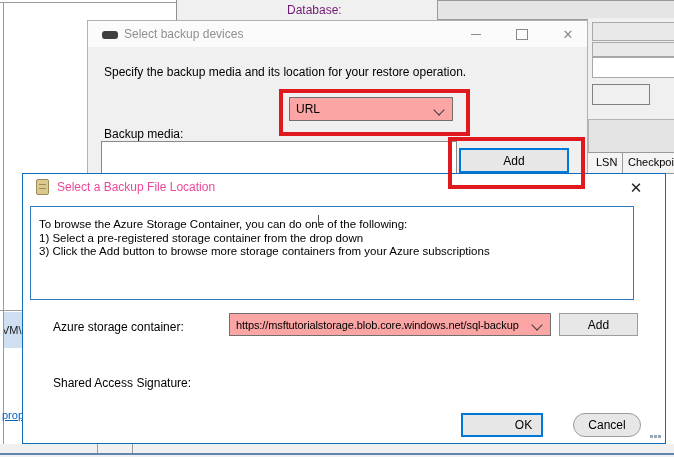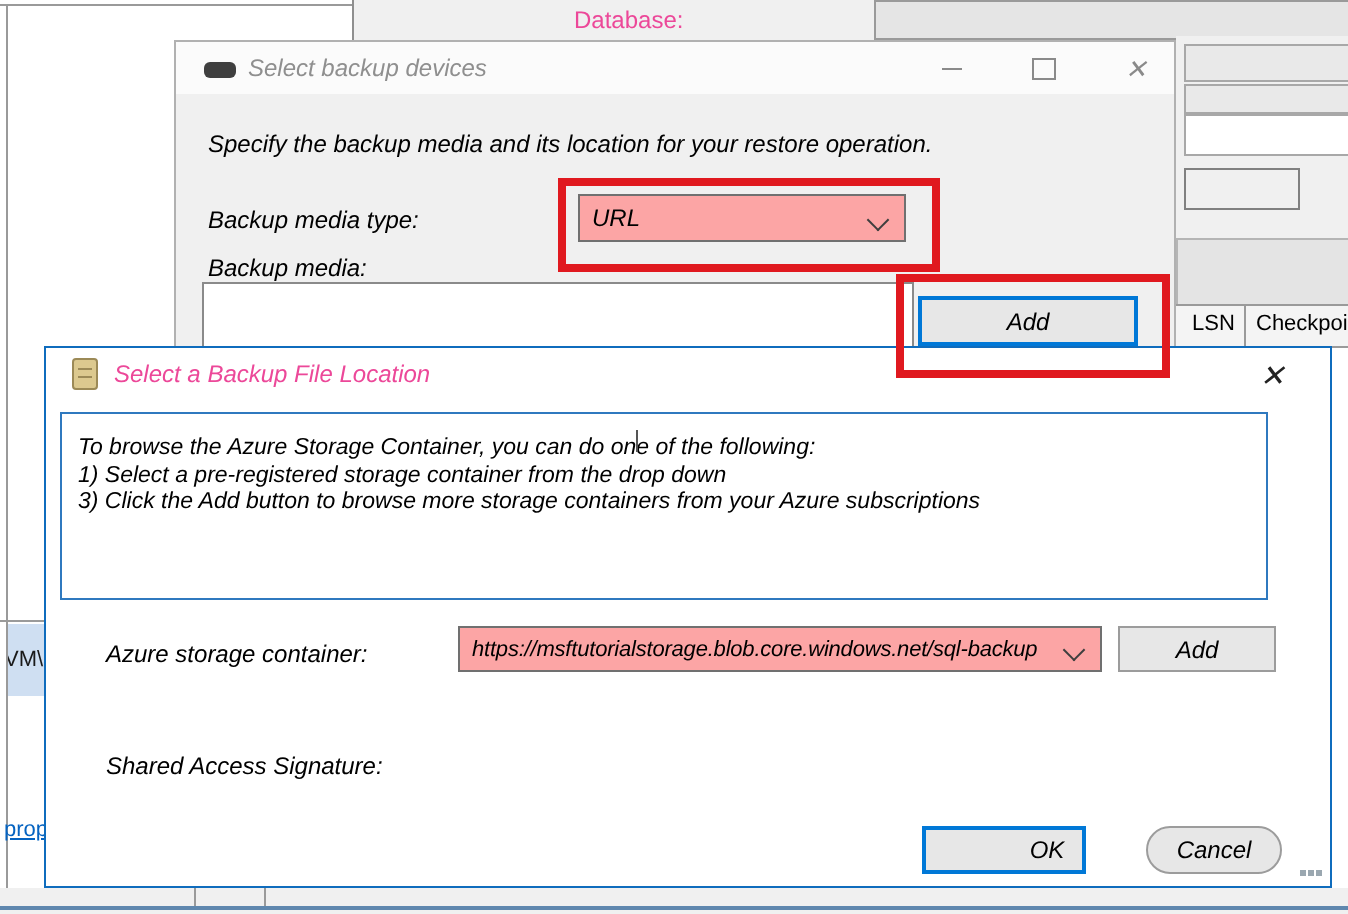--- a/index.html
+++ b/index.html
@@ -2,35 +2,35 @@
 <html><head>
 <meta charset="utf-8">
 <style>
   html,body{margin:0;padding:0;background:#fff;}
   #canvas{position:relative;width:674px;height:457px;overflow:hidden;background:#ffffff;
           font-family:"Liberation Sans",sans-serif;font-size:12px;color:#000;}
   .abs{position:absolute;}
   .hairline{background:#9a9a9a;}
   
   .mid-panel{left:176px;top:0;width:261px;height:20px;background:#f0f0f0;border-left:1px solid #8f8f8f;}
-  .db-label{left:287px;top:3px;color:#ec4899;}
+  .db-label{left:287px;top:3px;color:#701a75;}
   .db-dropdown{left:437px;top:0;width:237px;height:18px;background:#e5e5e5;border:1px solid #9a9a9a;}
   .right-panel{left:588px;top:18px;width:86px;height:155px;background:#f0f0f0;}
   .rp-box{position:absolute;border:1px solid #a8a8a8;background:#e9e9e9;}
   .rp-header{position:absolute;left:0;top:134px;width:90px;height:20px;background:#f4f4f4;
              border-top:1px solid #9a9a9a;border-bottom:1px solid #9a9a9a;}
   .rp-header span{position:absolute;top:3px;font-size:11px;}
   .sel-band{left:4px;top:312px;width:18px;height:36px;background:#cfdff2;overflow:hidden;}
   .sel-text{position:absolute;left:-2px;top:12px;font-size:11px;color:#1a1a1a;white-space:nowrap;}
   .left-link{left:2px;top:409px;font-size:11px;color:#0563c1;text-decoration:underline;white-space:nowrap;
              width:21px;overflow:hidden;display:block;}
   .bottom-band{left:0;top:444px;width:674px;height:13px;background:#f0f0f0;}
   .bottom-blue{left:0;top:453px;width:674px;height:2px;background:#5f87ae;}
   
-  .dialog{position:absolute;box-sizing:border-box;font-style:italic;}
+  .dialog{position:absolute;box-sizing:border-box;}
   .titlebar{position:absolute;left:0;top:0;right:0;height:26px;background:#fbfbfb;}
   .btn{position:absolute;background:#e7e7e7;border:1px solid #9c9c9c;display:flex;align-items:center;
        justify-content:center;box-sizing:border-box;cursor:default;}
   .btn.focused{border:2px solid #0078d7;}
   .combo{position:absolute;background:#fca5a5;border:1px solid #707070;box-sizing:border-box;overflow:hidden;}
   .combo .val{position:absolute;left:6px;top:4px;white-space:nowrap;}
   .chev{position:absolute;right:9px;width:7px;height:7px;border-right:1px solid #3e3e3e;
         border-bottom:1px solid #3e3e3e;transform:rotate(45deg);}
   .winbtn{position:absolute;top:4px;width:22px;height:18px;display:flex;align-items:center;
           justify-content:center;color:#8a8a8a;}
@@ -124,21 +124,20 @@
           <span class="min-glyph"></span>
         </span>
       <span class="winbtn" style="left:423px;">
           <span class="max-glyph"></span>
         </span>
       <span class="winbtn" style="left:469px;font-size:13px;">
           <span>✕</span>
         </span>
     </div>
     <div class="desc">Specify the backup media and its location for your restore operation.</div>
-    <div class="lbl-type">Backup media type:</div>
     <div class="combo">
       <span class="val">URL</span>
       <span class="chev"></span>
     </div>
     <div class="lbl-media">Backup media:</div>
     <div class="listbox"></div>
     <div class="btn add focused">
       <span>Add</span>
     </div>
   </div>

